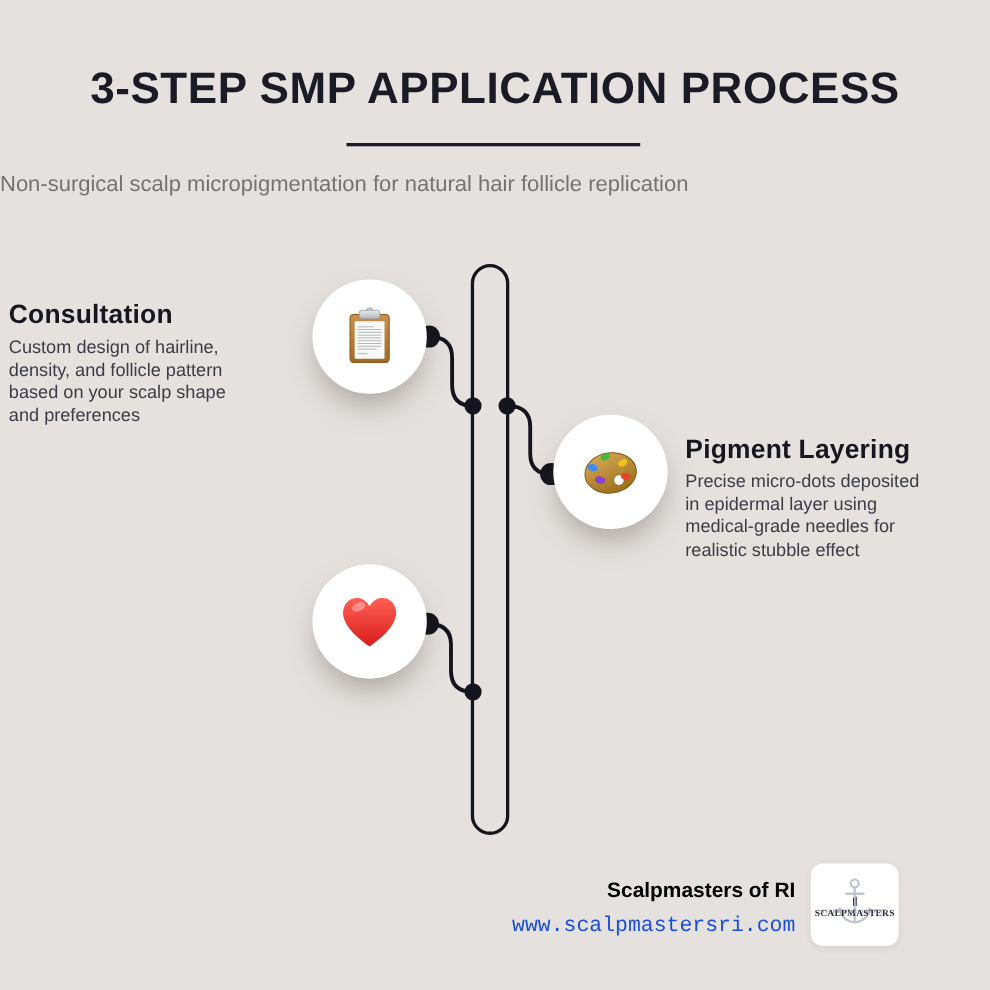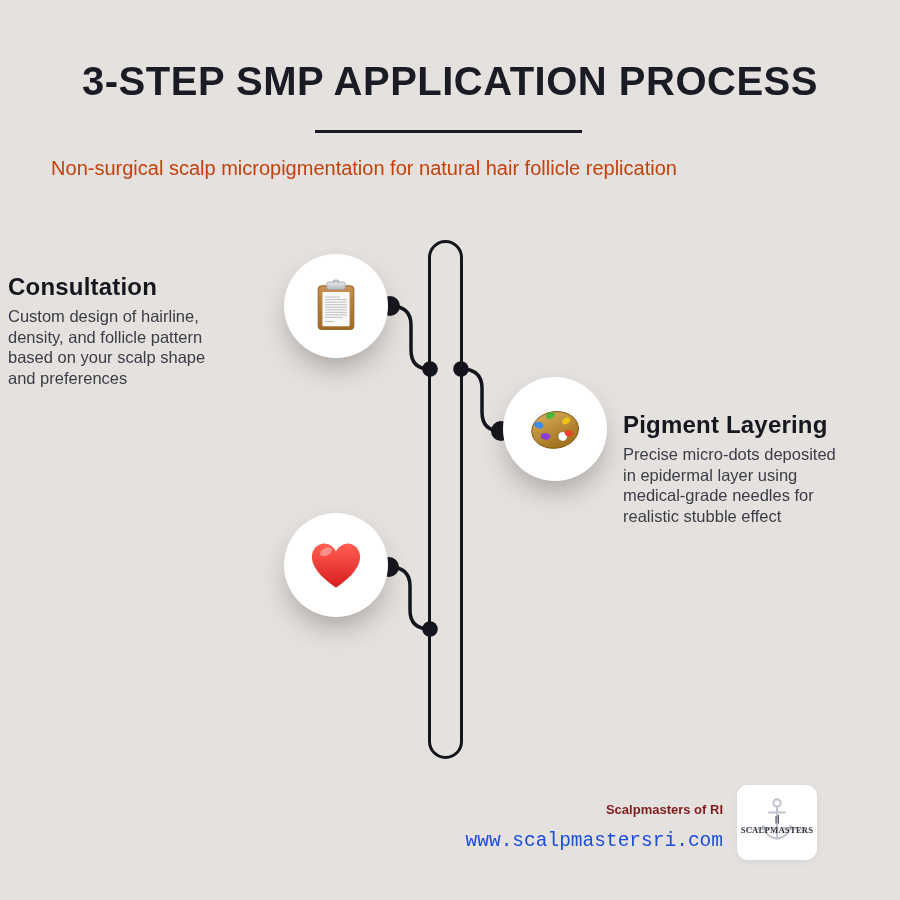--- a/index.html
+++ b/index.html
@@ -15,53 +15,53 @@
     text-align:center;
     font-size:40px;line-height:42px;font-weight:800;letter-spacing:.5px;
     color:#1B1B26;
   }
   .divider{
     position:absolute;top:130px;left:315px;width:267px;height:3px;
     background:#1B1B26;
   }
   .subtitle{
     position:absolute;top:156px;left:0;width:728px;
-    text-align:center;
+    text-align:left;
     font-size:20px;line-height:24px;font-weight:400;
-    color:#c2410c;
+    color:#737373;
   }
   .timeline-svg{position:absolute;top:0;left:0;}
   .step-circle{
     position:absolute;width:104px;height:104px;border-radius:50%;
     background:#FFFFFF;
     box-shadow:0 14px 26px -4px rgba(70,58,52,.35);
     display:flex;align-items:center;justify-content:center;
   }
   .circle-1{left:284px;top:254px;}
   .circle-2{left:503px;top:377px;}
   .circle-3{left:284px;top:513px;}
   .step-text{position:absolute;}
   .step-text.align-right{}
   .step-text.align-left{text-align:left;}
   .text-1{top:272px;right:632px;width:260px;}
-  .text-2{top:394px;left:623px;width:250px;margin-top:16px;}
+  .text-2{top:394px;left:623px;width:250px;}
   .text-3{top:535px;right:632px;width:260px;}
   .step-title{
     font-size:24px;line-height:29px;font-weight:800;
     color:#16161F;letter-spacing:.2px;
   }
   .step-desc{
     margin-top:5px;
     font-size:16.5px;line-height:20.5px;font-weight:400;
     color:#3C3C46;
     white-space:pre-line;
   }
   .footer-brand{
     position:absolute;top:799px;right:177px;
-    font-size:13px;line-height:22px;font-weight:800;color:#7f1d1d;
+    font-size:19px;line-height:22px;font-weight:800;color:#000000;
   }
   .footer-site{
     position:absolute;top:830px;right:177px;
     font-size:19.5px;line-height:23px;font-weight:400;color:#1d4ed8;font-family:Liberation Mono, monospace;
   }
   .logo-card{
     position:absolute;left:737px;top:785px;width:80px;height:75px;
     background:#FFFFFF;border-radius:11px;
     box-shadow:0 2px 6px rgba(0,0,0,.06);
     overflow:hidden;

